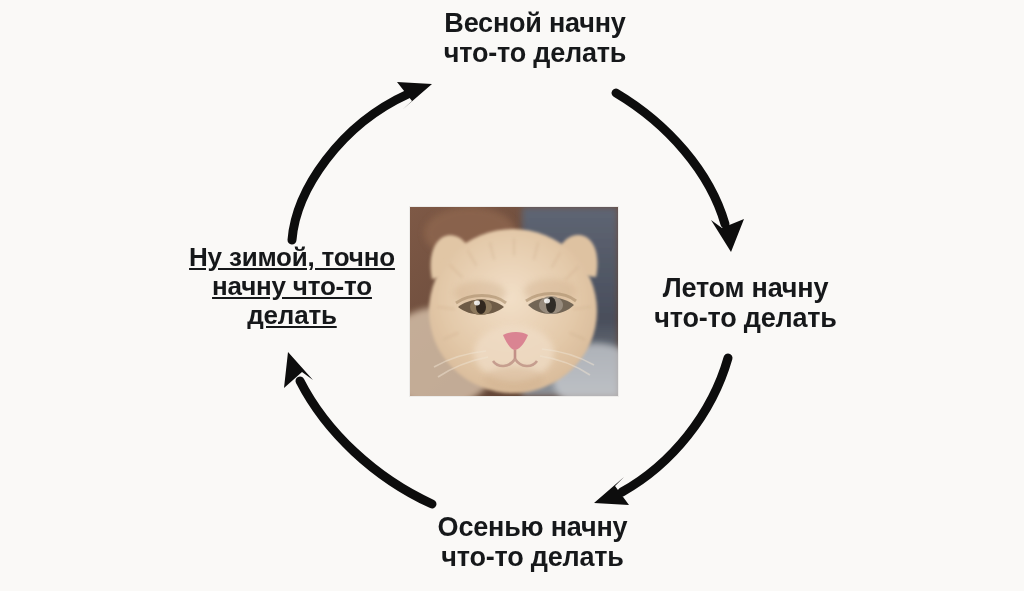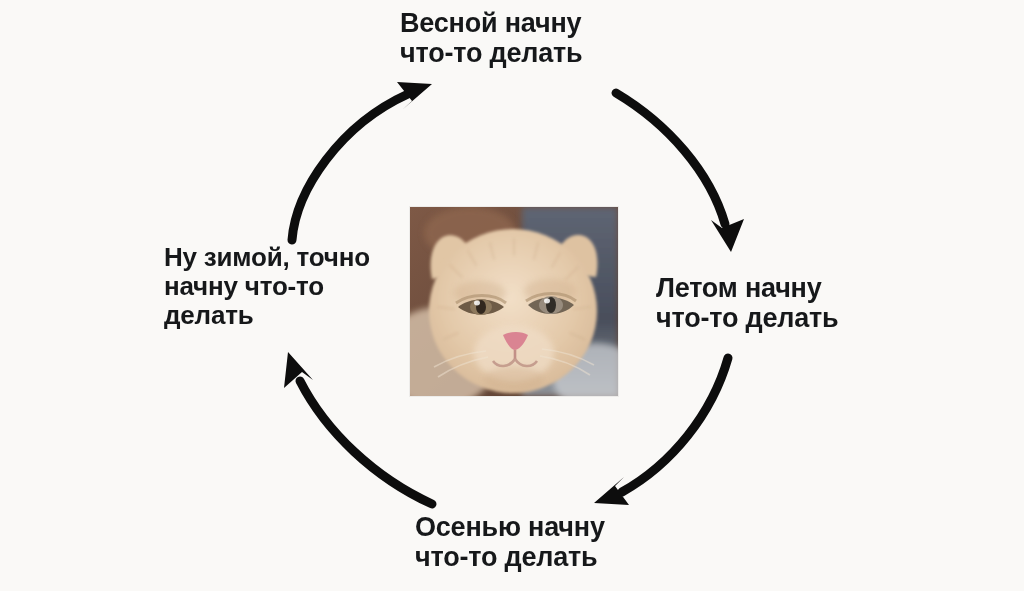--- a/index.html
+++ b/index.html
@@ -29,43 +29,45 @@
     height: 591px;
   }
 
   
   .cycle-label {
     position: absolute;
     color: #16181a;
     font-weight: bold;
     font-size: 27px;
     line-height: 1.12;
+    text-align: center;
     letter-spacing: -0.2px;
     white-space: pre-line;
   }
   #label-spring {
     left: 400px;
     top: 8px;
     width: 270px;
   }
   #label-summer {
-    left: 656px;
+    left: 628px;
     top: 273px;
     width: 235px;
   }
   #label-autumn {
     left: 415px;
     top: 512px;
     width: 235px;
   }
   #label-winter {
-    left: 164px;
+    left: 172px;
     top: 243px;
     width: 240px;
     font-size: 26px;
+    text-decoration: underline;
   }
 
   
   #kitten-photo {
     position: absolute;
     left: 410px;
     top: 207px;
     width: 208px;
     height: 189px;
     overflow: hidden;

